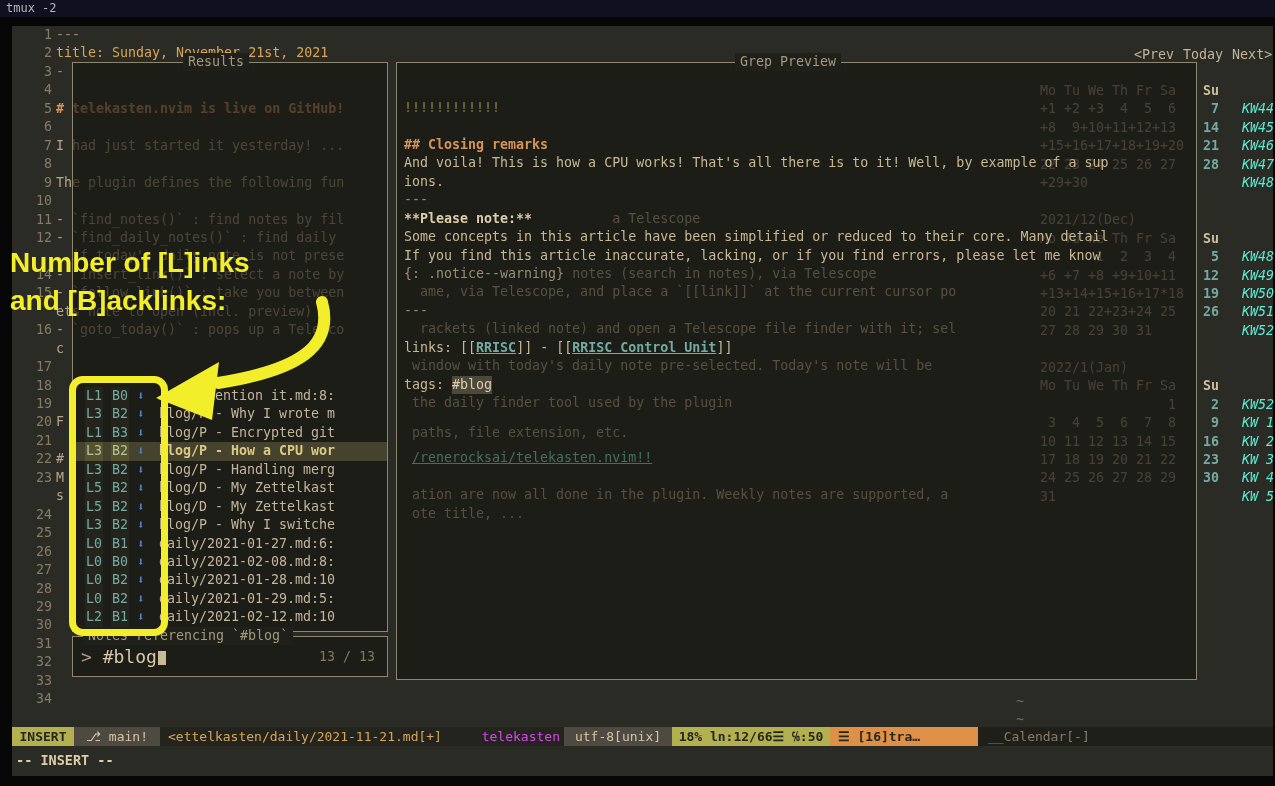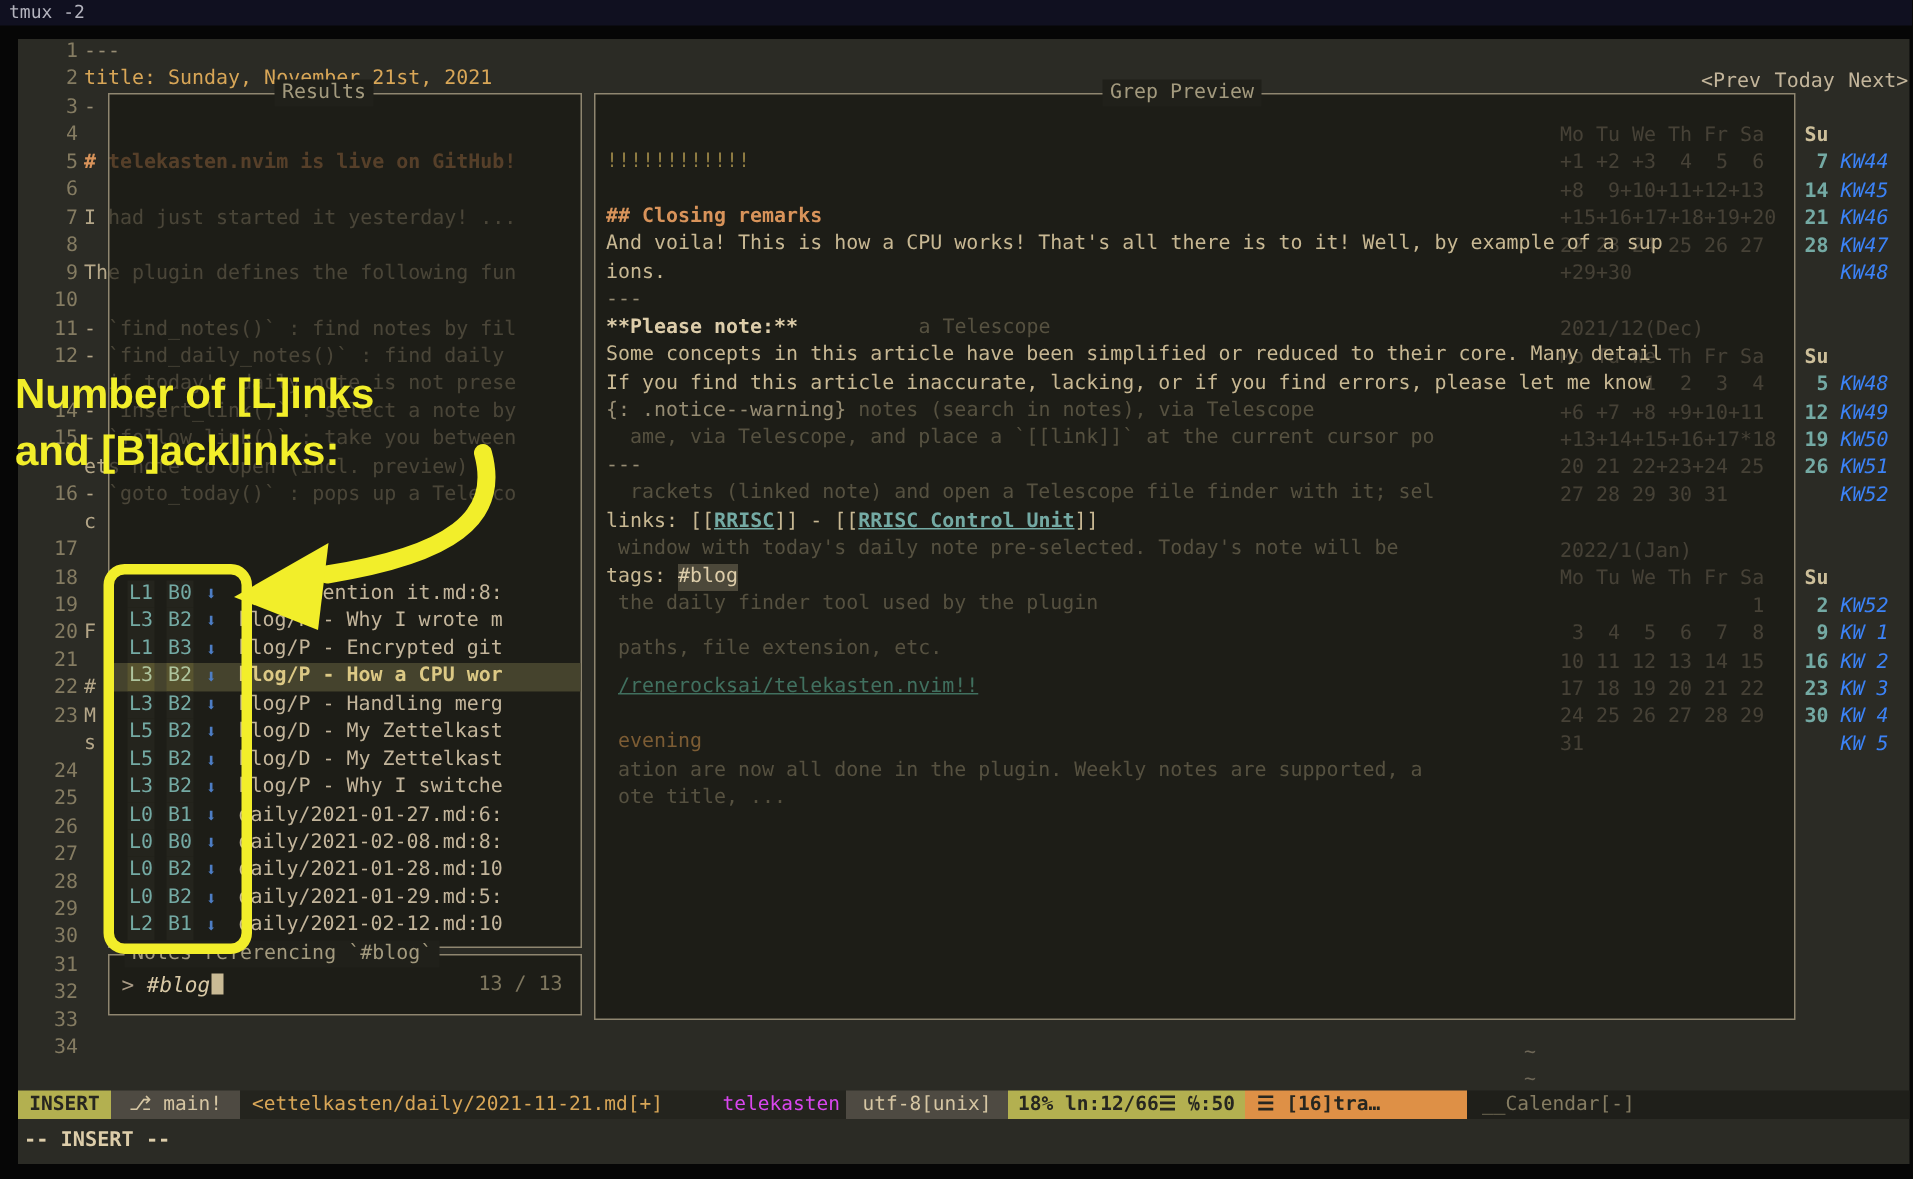--- a/index.html
+++ b/index.html
@@ -24,21 +24,21 @@
   
   #calendar{position:absolute;left:1040px;top:0;width:235px;height:760px;z-index:1;}
   #cal-nav{position:absolute;left:46px;top:28px;color:#c3b59b;font-size:13.3px;line-height:18px;white-space:pre;}
   #cal-nav span{margin-right:9px;cursor:default;}
   #cal-rows{position:absolute;left:0;top:82px;width:235px;}
   .cal-row{position:absolute;left:0;width:235px;height:18.45px;white-space:pre;font-size:13.3px;line-height:18.45px;}
   .cw{position:absolute;left:0;color:#a89984;white-space:pre;text-align:center;}
   .cm{position:absolute;left:0;color:#a89984;}
   .csu{position:absolute;left:155px;width:24px;text-align:right;color:#74aaa4;font-weight:bold;}
   .csu.hdr{color:#cdbf9a;}
-  .ckw{position:absolute;left:187px;color:#3b82f6;font-style:italic;}
+  .ckw{position:absolute;left:202px;color:#5eead4;font-style:italic;}
   .tilde{position:absolute;left:-24px;color:#6e6757;font-size:13.3px;}
 
   
   .float{position:absolute;background:rgba(23,23,17,0.68);border:1px solid #8f8670;box-sizing:border-box;z-index:5;}
   .ftitle{position:absolute;top:-10px;font-size:13.3px;line-height:18.45px;color:#a39a7e;background:#20201a;
           padding:0 5px;white-space:pre;}
 
   #results{left:72px;top:62px;width:316px;height:570px;}
   #results .ftitle{left:110px;}
   #res-list{position:absolute;left:0;top:324px;width:100%;}
@@ -47,21 +47,21 @@
   .e-l{left:12px;color:#74aaa4;background:#24241d;padding:0 1px;}
   .e-b{left:38px;color:#74aaa4;background:#24241d;padding:0 1px;}
   .e-ic{left:64px;color:#4d7dc4;font-size:12.5px;}
   .e-t{left:86px;color:#c3b59b;}
   .entry.sel{background:#45432d;}
   .entry.sel .e-t{color:#dcc985;font-weight:bold;}
   .entry.sel .e-l,.entry.sel .e-b{background:#57532f;color:#aec49d;}
 
   #prompt{left:72px;top:636px;width:316px;height:41px;}
   #prompt .ftitle{left:10px;}
-  #p-line{position:absolute;left:8px;top:11px;font-size:14px;line-height:18.45px;white-space:pre;color:#a89984;font-style:italic;}
+  #p-line{position:absolute;left:8px;top:11px;font-size:18px;line-height:18.45px;white-space:pre;color:#a89984;}
   #p-query{color:#d9c9a6;}
   #p-cursor{display:inline-block;width:8px;height:14px;background:#c9ba95;vertical-align:-2px;margin-left:1px;}
   #p-count{position:absolute;right:12px;top:11px;color:#7f775f;font-size:13.3px;line-height:18.45px;}
 
   #preview{left:396px;top:62px;width:801px;height:618px;}
   #preview .ftitle{left:338px;}
   #prev-lines{position:absolute;left:0;top:36px;width:100%;}
   .pline{position:relative;height:18.45px;white-space:pre;font-size:13.3px;line-height:18.45px;}
   .pline span{position:absolute;top:0;white-space:pre;}
   .ps-b{color:#c8b893;}
@@ -199,21 +199,20 @@
         <div class="pline"><span class="ps-gray" style="left: 7px;">---</span></div>
         <div class="pline"><span class="ps-dim" style="left: 23.02px;">rackets (linked note) and open a Telescope file finder with it; sel</span></div>
         <div class="pline"><span class="ps-b" style="left: 7px;">links: </span><span class="ps-b" style="left: 63.07px;">[[</span><span class="ps-link" style="left: 79.09px;">RRISC</span><span class="ps-b" style="left: 119.14px;">]]</span><span class="ps-b" style="left: 135.16px;"> - </span><span class="ps-b" style="left: 159.19px;">[[</span><span class="ps-link" style="left: 175.21px;">RRISC Control Unit</span><span class="ps-b" style="left: 319.39px;">]]</span></div>
         <div class="pline"><span class="ps-dim" style="left: 15.01px;">window with today's daily note pre-selected. Today's note will be</span></div>
         <div class="pline"><span class="ps-b" style="left: 7px;">tags: </span><span class="ps-tag" style="left: 55.06px;">#blog</span></div>
         <div class="pline"><span class="ps-dim" style="left: 15.01px;">the daily finder tool used by the plugin</span></div>
         <div class="pline"><span class="ps-dim" style="left: 15.01px; margin-top: 12px;">paths, file extension, etc.</span></div>
         <div class="pline"></div>
         <div class="pline"><span class="ps-dimt" style="left: 15.01px;">/renerocksai/telekasten.nvim!!</span></div>
         <div class="pline"></div>
-        <div class="pline"><span class="ps-dimo" style="left: 15.01px;">evening</span></div>
         <div class="pline"><span class="ps-dim" style="left: 15.01px;">ation are now all done in the plugin. Weekly notes are supported, a</span></div>
         <div class="pline"><span class="ps-dim" style="left: 15.01px;">ote title, ...</span></div>
       </div>
   </div>
 
   <div id="results" class="float">
     <span class="ftitle">Results</span>
     <div id="res-list">
         <div class="entry"><span class="e-l">L1</span><span class="e-b">B0</span><span class="e-ic">⬇</span><span class="e-t">…do i mention it.md:8:</span></div>
         <div class="entry"><span class="e-l">L3</span><span class="e-b">B2</span><span class="e-ic">⬇</span><span class="e-t">blog/P - Why I wrote m</span></div>

